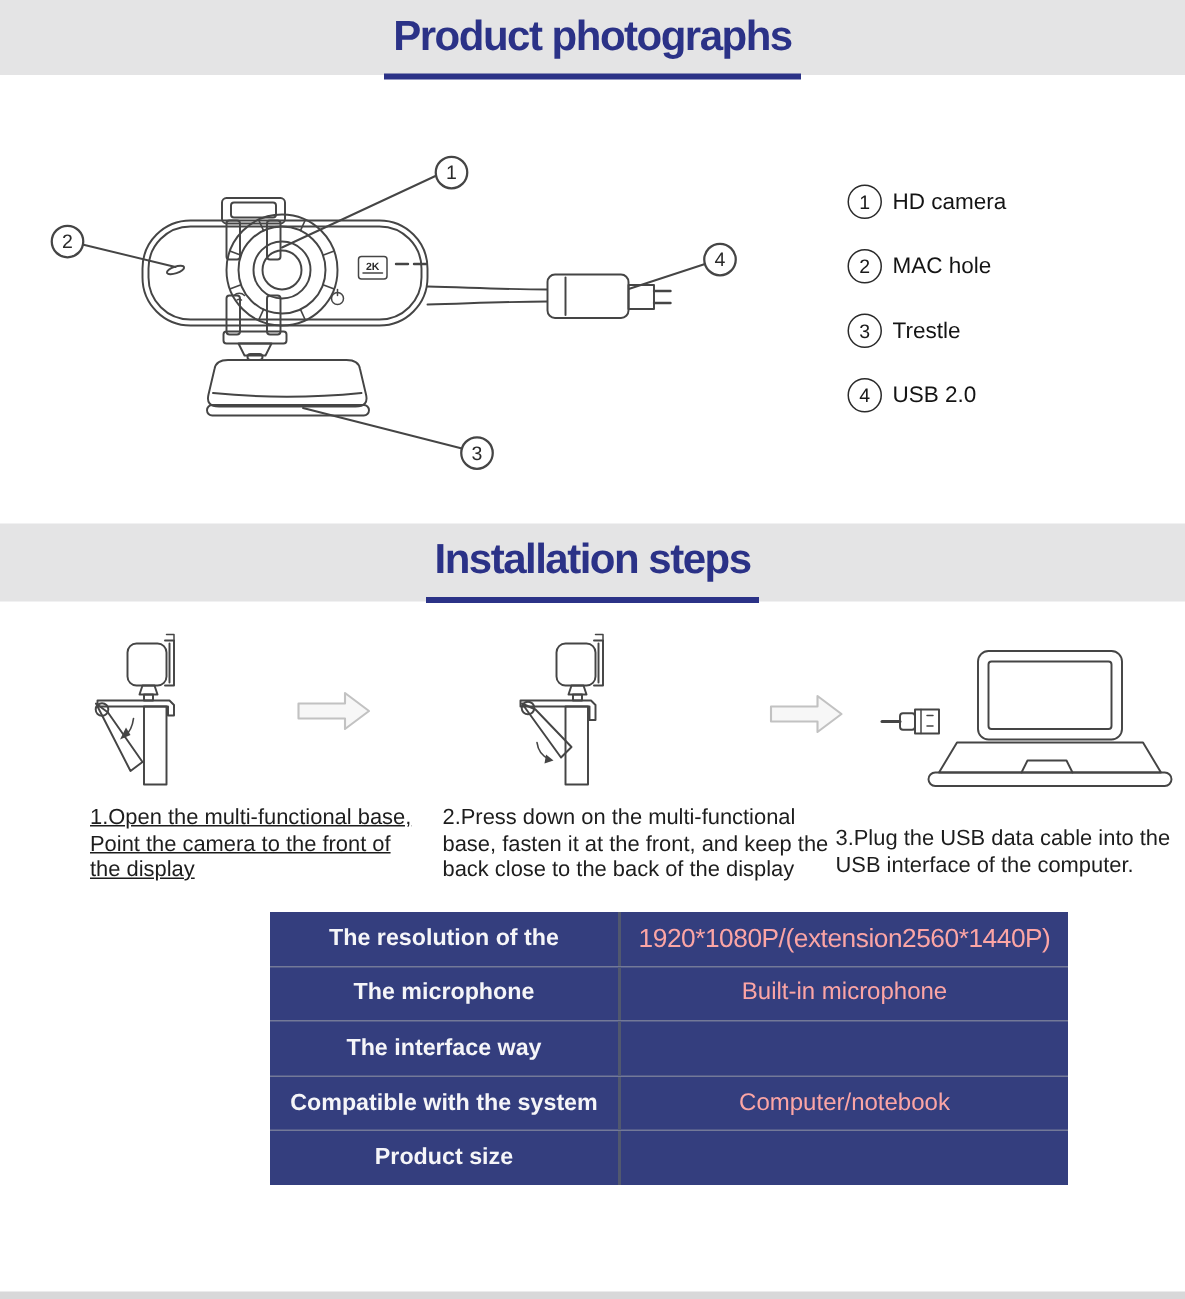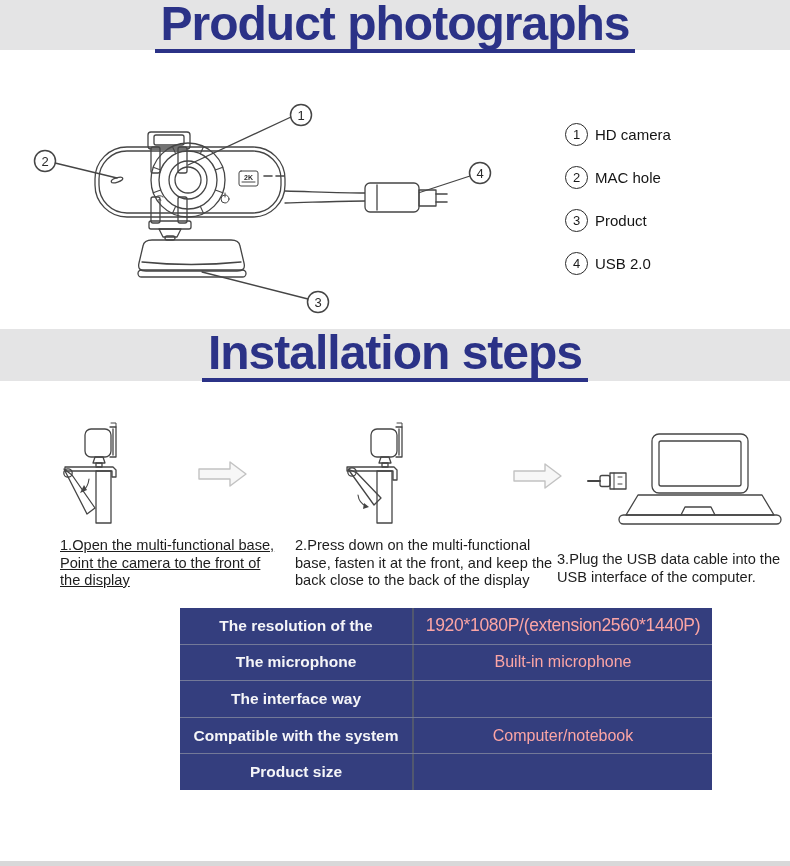--- a/index.html
+++ b/index.html
@@ -1,22 +1,22 @@
 <!DOCTYPE html>
 <html><head>
 <meta charset="utf-8">
 <style>
   html,body{margin:0;padding:0;background:#fff;}
   #page{position:relative;width:790px;height:866px;background:#ffffff;overflow:hidden;
         font-family:"Liberation Sans","DejaVu Sans",sans-serif;}
   .strip{position:absolute;left:0;width:790px;height:50px;background:#e4e4e5;
          display:flex;justify-content:center;align-items:flex-start;}
   .strip1{top:0;}
-  .strip2{top:329px;height:52px;}
-  .big-title{color:#2b3287;font-size:48px;font-weight:bold;letter-spacing:-1px;
+  .strip2{top:349px;height:52px;}
+  .big-title{color:#2b3287;font-size:28px;font-weight:bold;letter-spacing:-1px;
              line-height:48px;border-bottom:4px solid #2b3287;padding:0 6px 1px 6px;
              white-space:nowrap;}
   svg{position:absolute;overflow:visible;}
   .lineart{stroke:#454545;fill:none;stroke-width:1.3;}
   .legend{position:absolute;left:565px;top:113px;}
   .legend-item{display:flex;align-items:center;height:43px;}
   .legend-circle{width:21px;height:21px;border:1.6px solid #2a2a2a;border-radius:50%;
                  display:flex;align-items:center;justify-content:center;
                  font-size:13px;color:#1a1a1a;flex:0 0 auto;}
   .legend-label{margin-left:7px;font-size:15px;color:#141414;}
@@ -134,21 +134,21 @@
     <div class="legend-item">
       <span class="legend-circle">1</span>
       <span class="legend-label">HD camera</span>
     </div>
     <div class="legend-item">
       <span class="legend-circle">2</span>
       <span class="legend-label">MAC hole</span>
     </div>
     <div class="legend-item">
       <span class="legend-circle">3</span>
-      <span class="legend-label">Product</span>
+      <span class="legend-label">Trestle</span>
     </div>
     <div class="legend-item">
       <span class="legend-circle">4</span>
       <span class="legend-label">USB 2.0</span>
     </div>
   </div>
 
   <div class="strip strip2">
     <span class="big-title">Installation steps</span>
   </div>

